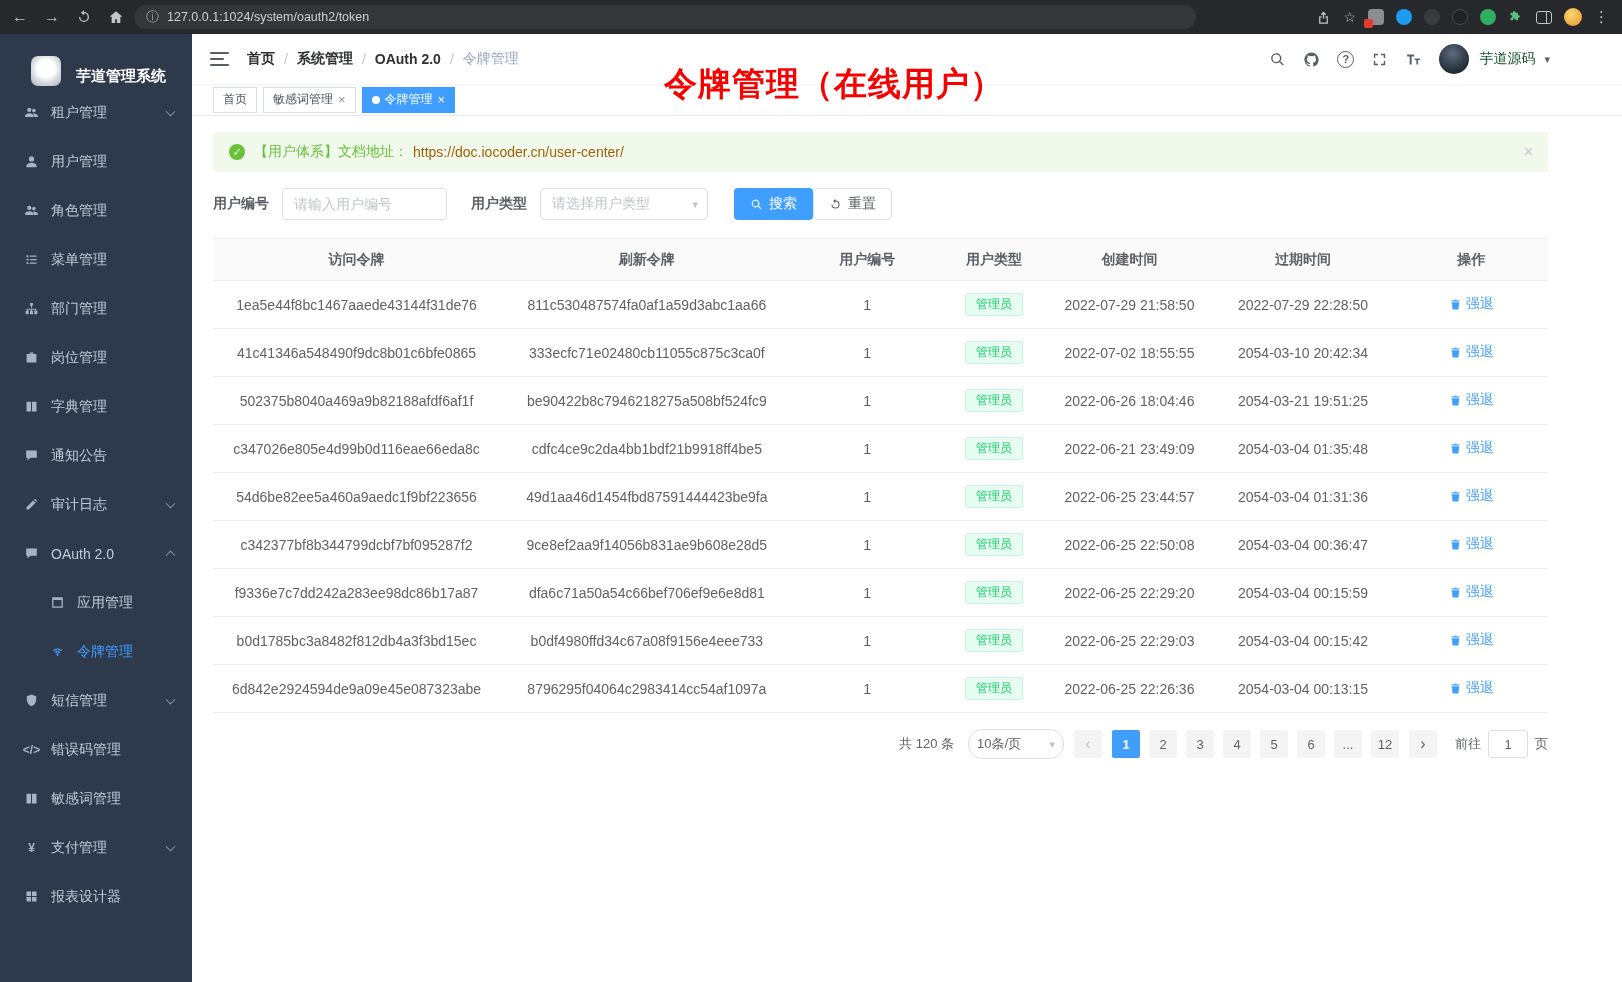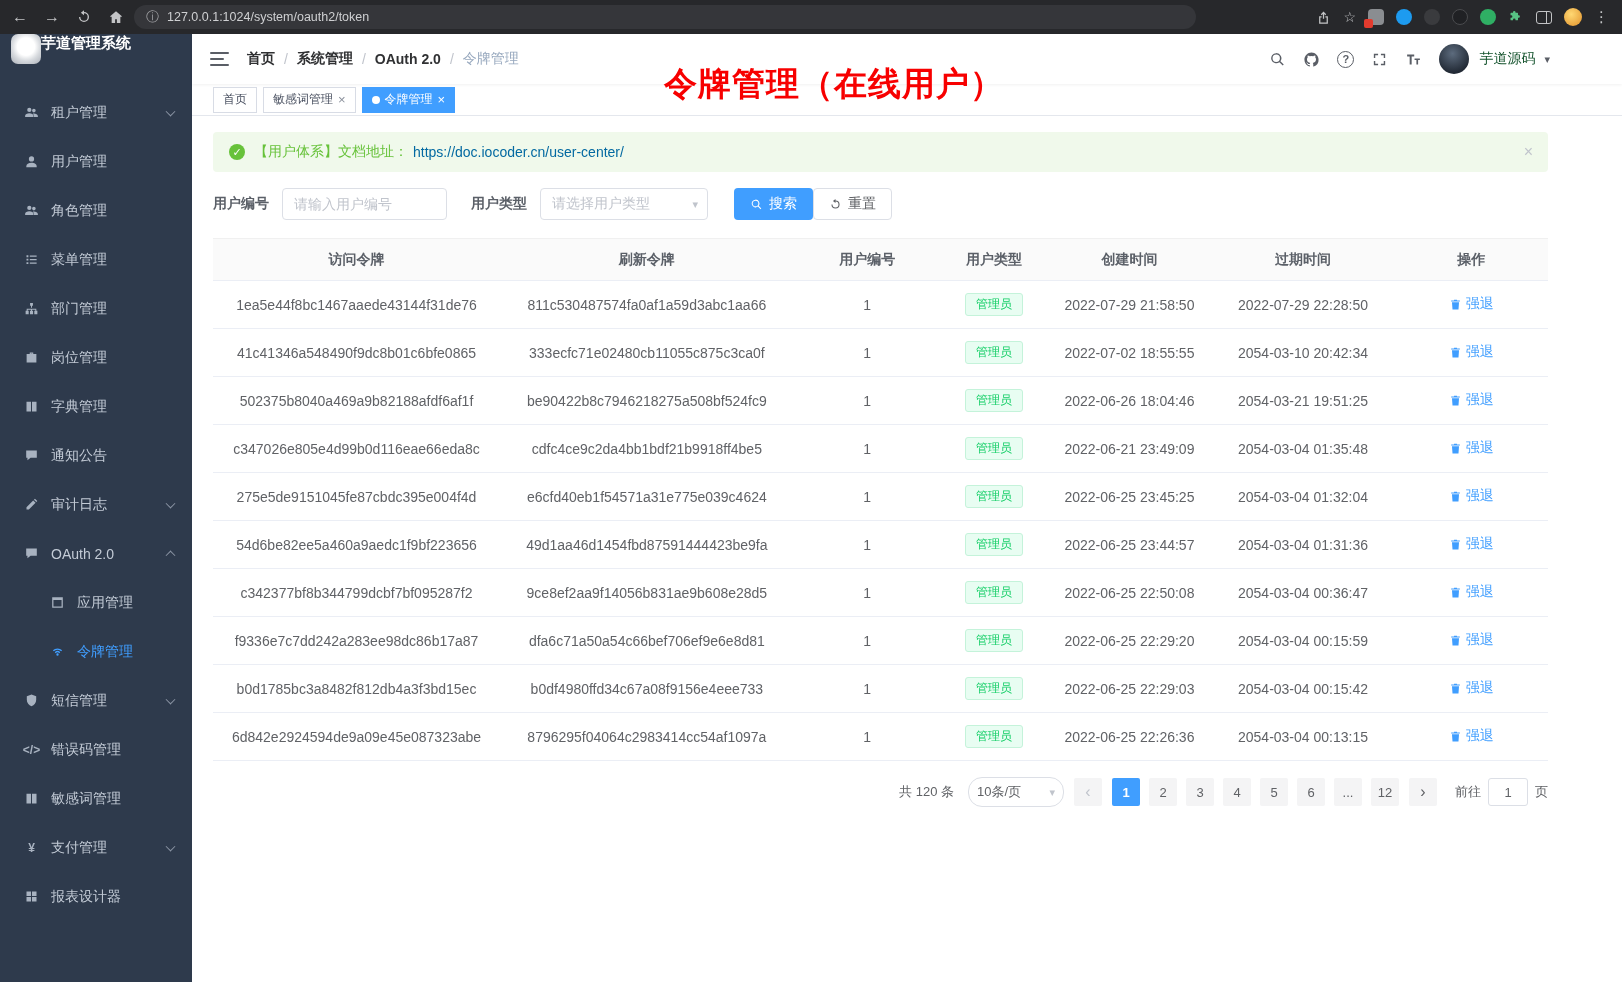--- a/index.html
+++ b/index.html
@@ -22,21 +22,21 @@
 .ext.puzzle{background:transparent}
 .ext.puzzle svg{fill:#58c184}
 .split-icon{width:16px;height:13px;border:1.5px solid #c3c4c6;border-radius:3px;position:relative}
 .split-icon::after{content:"";position:absolute;top:0;bottom:0;right:4px;width:1.5px;background:#c3c4c6}
 .profile-dot{width:18px;height:18px;border-radius:50%;background:radial-gradient(circle at 40% 35%,#ffd873,#e8a33d 75%)}
 .b-menu{font-size:15px;letter-spacing:1px;cursor:pointer}
 
 
 .app{display:flex;height:948px}
 .sidebar{width:192px;flex-shrink:0;background:#2e3a4c;display:flex;flex-direction:column}
-.logo-row{height:52px;display:flex;align-items:flex-start;padding-left:11px;gap:0}
+.logo-row{height:52px;display:flex;align-items:flex-end;padding-left:31px;gap:15px}
 .logo-img{width:30px;height:30px;border-radius:7px;background:radial-gradient(circle at 50% 42%,#ffffff 0 38%,#d7dade 62%,#a9aeb6 100%)}
 .logo-title{color:#fff;font-weight:700;font-size:15px;white-space:nowrap}
 .menu{flex:1;padding-top:2px;overflow:hidden}
 .menu-item{height:49px;display:flex;align-items:center;padding:0 16px 0 22px;color:#c3cbd6;font-size:14px;position:relative;cursor:pointer;white-space:nowrap}
 .menu-item .mi{width:19px;margin-right:10px;display:inline-flex;justify-content:center;align-items:center;color:#a8b2c0;font-size:12px;font-weight:700;flex-shrink:0}
 .menu-item .mi svg{width:15px;height:15px;fill:#a8b2c0;display:block}
 .menu-item.sub{padding-left:48px}
 .menu-item.active{color:#409eff}
 .menu-item.active .mi{color:#409eff}
 .menu-item.active .mi svg{fill:#409eff}
@@ -69,21 +69,21 @@
 .tag .dot{width:8px;height:8px;border-radius:50%;background:#fff}
 .tag .x{font-size:13px;line-height:1;color:#8b919c}
 .tag.active{background:#409eff;border-color:#409eff;color:#fff}
 .tag.active .x{color:#fff}
 
 
 .content{flex:1;padding:16px 74px 0 21px;position:relative;overflow:hidden}
 .alert{height:40px;background:#f0f9eb;border-radius:4px;display:flex;align-items:center;padding:0 16px;position:relative;margin-bottom:16px}
 .alert-check{width:16px;height:16px;border-radius:50%;background:#67c23a;color:#fff;font-size:11px;font-weight:700;display:flex;align-items:center;justify-content:center;margin-right:9px;flex-shrink:0}
 .alert-text{color:#67c23a}
-.alert-link{color:#0369a1;margin-left:5px;cursor:pointer}
+.alert-link{color:#a16207;margin-left:5px;cursor:pointer}
 .alert-close{position:absolute;right:15px;color:#c0c4cc;font-size:16px;cursor:pointer;line-height:1}
 
 .filter{display:flex;align-items:center;margin-bottom:18px}
 .f-label{font-weight:700;color:#5b6068;margin-right:13px;white-space:nowrap}
 .f-input{width:165px;height:32px;border:1px solid #dcdfe6;border-radius:4px;padding:0 11px;font-size:14px;color:#606266;outline:none;background:#fff;margin-right:24px;font-family:inherit}
 .f-input::placeholder{color:#c0c4cc}
 .f-select{width:168px;height:32px;border:1px solid #dcdfe6;border-radius:4px;display:flex;align-items:center;justify-content:space-between;padding:0 9px 0 11px;color:#c0c4cc;background:#fff;cursor:pointer;margin-right:14px}
 .sel-caret{color:#c0c4cc;font-size:11px}
 .btn{height:32px;border-radius:4px;display:inline-flex;align-items:center;gap:6px;padding:0 15px;font-size:14px;cursor:pointer;border:1px solid transparent;white-space:nowrap}
 .btn.primary{background:#409eff;color:#fff;margin-left:12px}
@@ -533,34 +533,20 @@
                 <td>2022-06-21 23:49:09</td>
                 <td>2054-03-04 01:35:48</td>
                 <td><span class="act">
                     <svg viewBox="0 0 24 24">
                       <use href="#i-trash"></use>
                     </svg>
                     <span>强退</span>
                   </span></td>
               </tr>
               <tr>
-                <td>275e5de9151045fe87cbdc395e004f4d</td>
-                <td>e6cfd40eb1f54571a31e775e039c4624</td>
-                <td>1</td>
-                <td><span class="b-tag">管理员</span></td>
-                <td>2022-06-25 23:45:25</td>
-                <td>2054-03-04 01:32:04</td>
-                <td><span class="act">
-                    <svg viewBox="0 0 24 24">
-                      <use href="#i-trash"></use>
-                    </svg>
-                    <span>强退</span>
-                  </span></td>
-              </tr>
-              <tr>
                 <td>54d6be82ee5a460a9aedc1f9bf223656</td>
                 <td>49d1aa46d1454fbd87591444423be9fa</td>
                 <td>1</td>
                 <td><span class="b-tag">管理员</span></td>
                 <td>2022-06-25 23:44:57</td>
                 <td>2054-03-04 01:31:36</td>
                 <td><span class="act">
                     <svg viewBox="0 0 24 24">
                       <use href="#i-trash"></use>
                     </svg>

